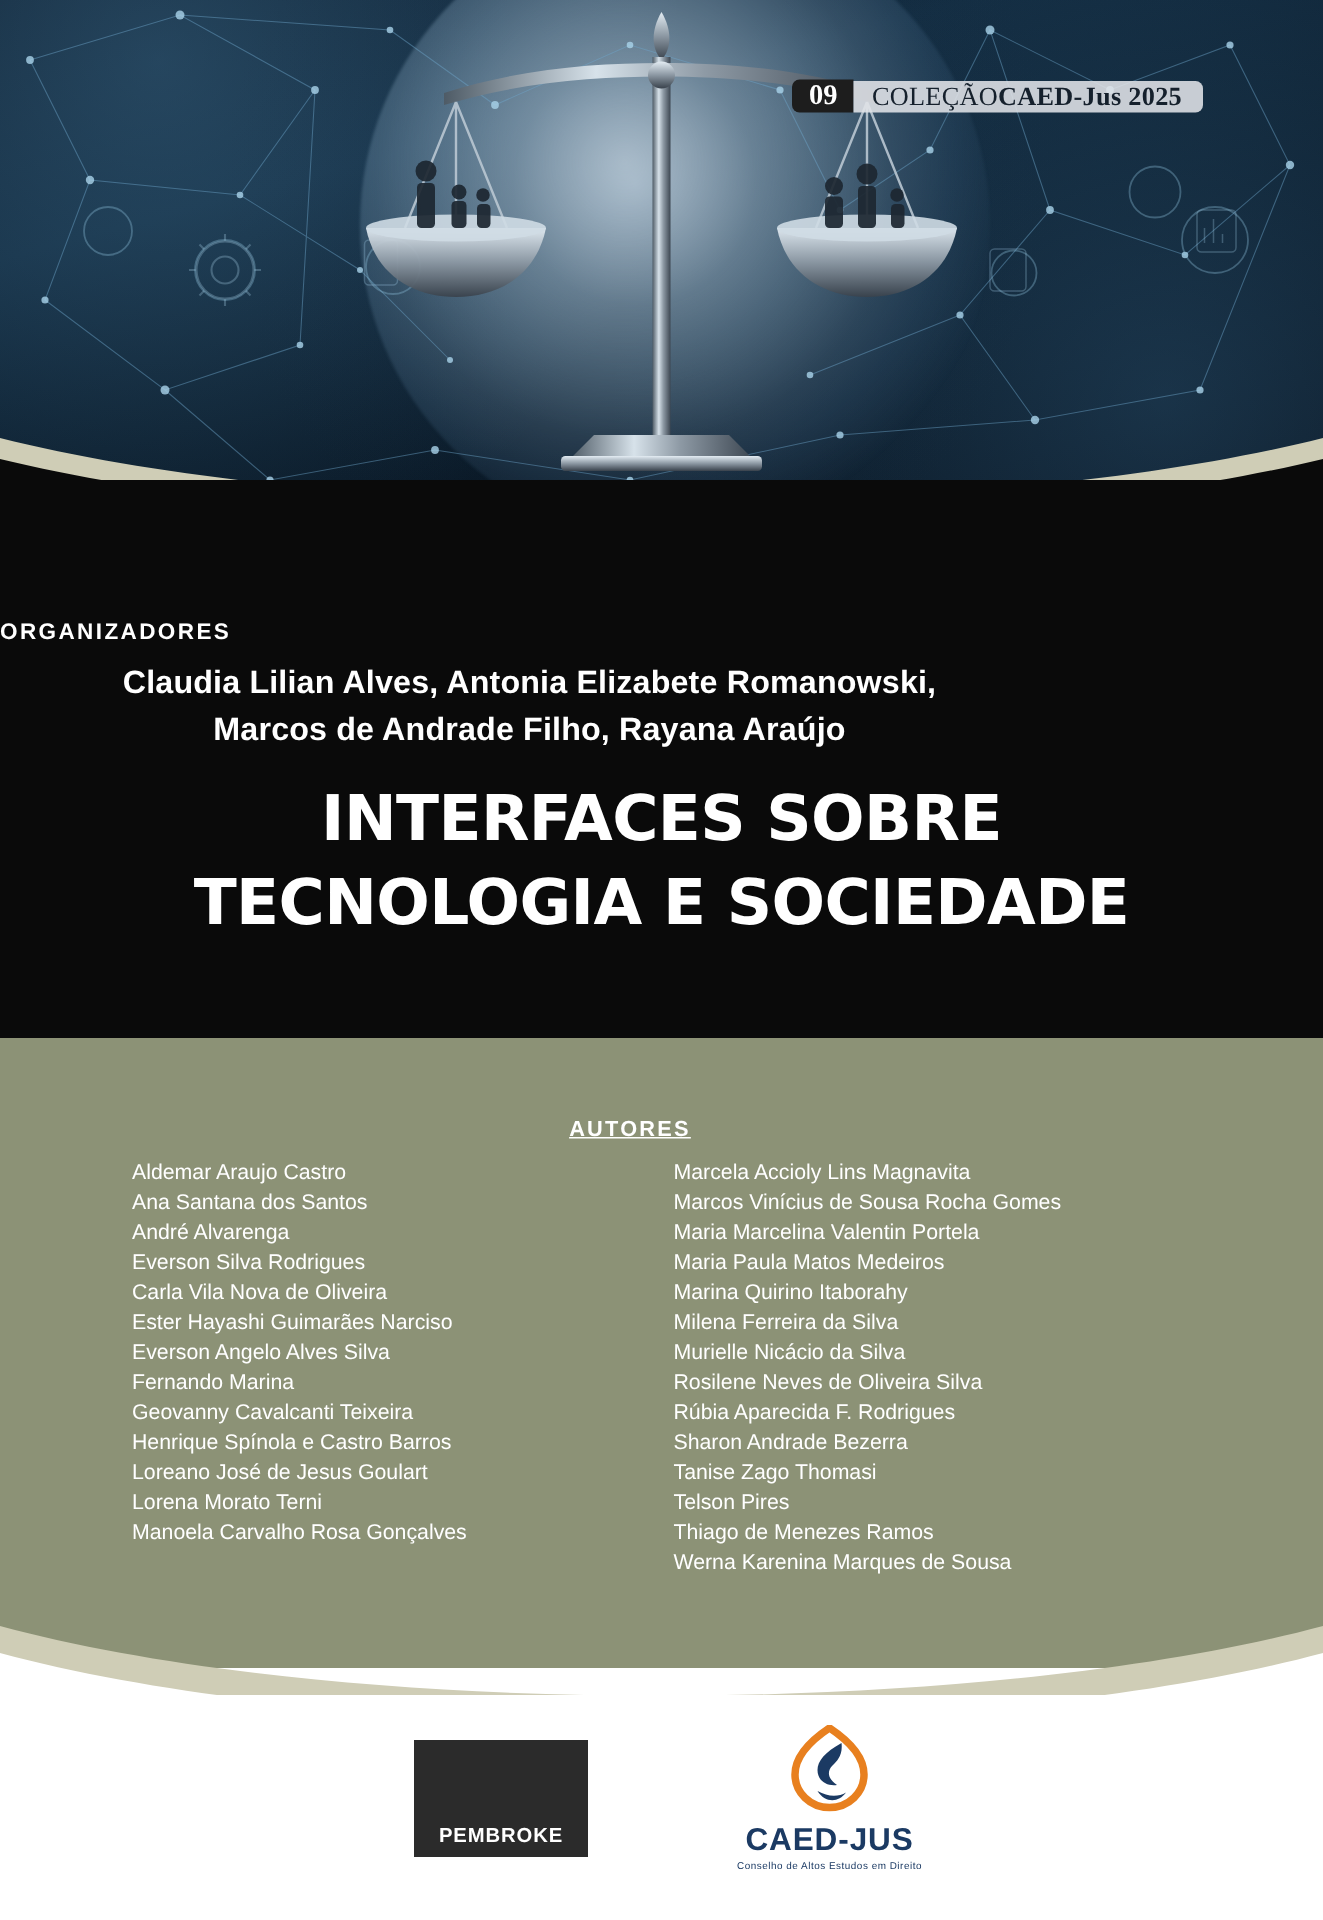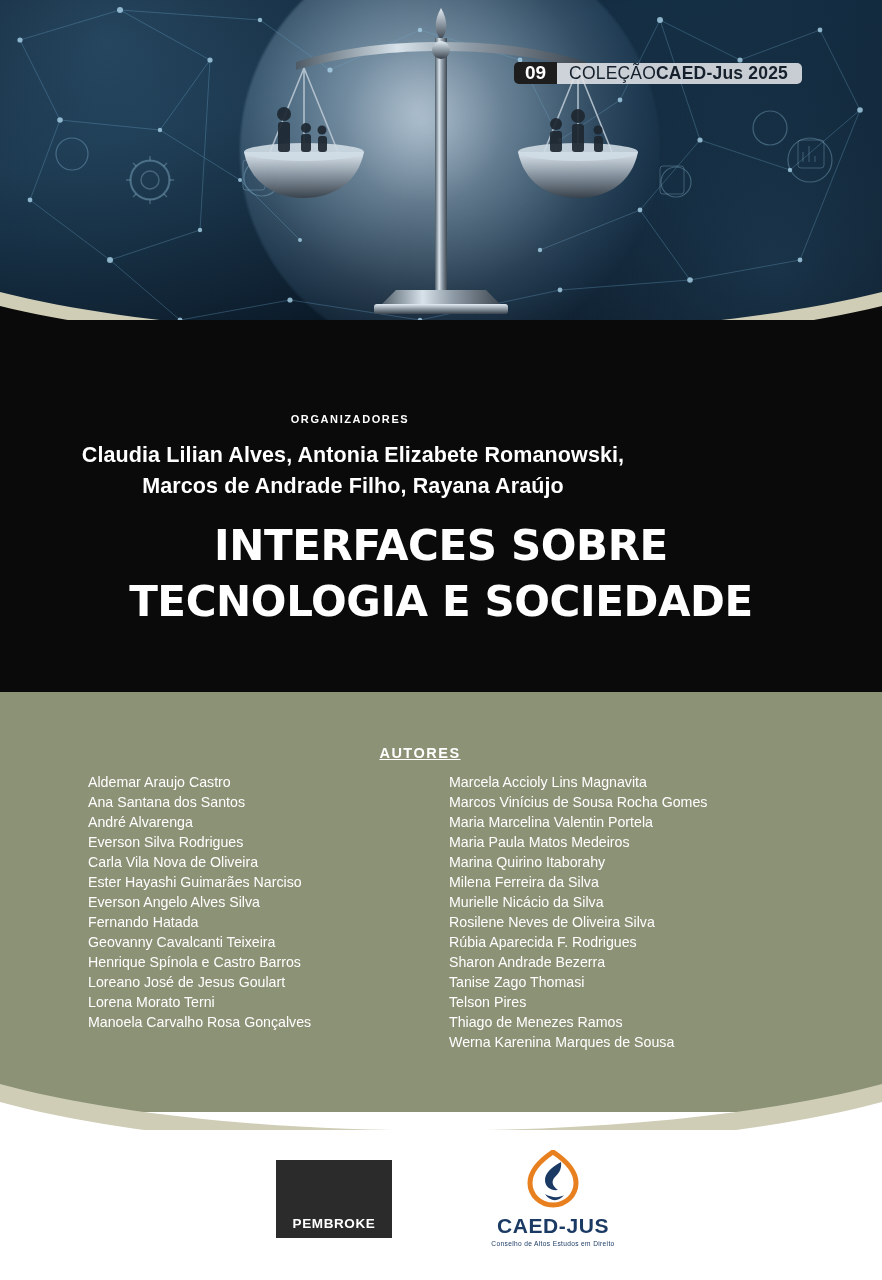--- a/index.html
+++ b/index.html
@@ -47,23 +47,23 @@
   
   .titleband {
     position: absolute;
     left: 0; top: 320px;
     width: 882px; height: 372px;
     background: #0a0a0a;
     z-index: 2;
   }
   .organizadores-label {
     position: absolute; top: 93px; left: 0; width: 700px;
-    text-align: center;
-    color: #ffffff;
-    font-size: 11px; font-weight: bold; letter-spacing: 1.6px;
+    text-align: left;
+    color: #ffffff;
+    font-size: 15px; font-weight: bold; letter-spacing: 1.6px;
   }
   .organizadores-names {
     position: absolute; top: 120px; left: 0; width: 706px;
     text-align: center;
     color: #ffffff;
     font-size: 21.5px; font-weight: bold; line-height: 31px;
     letter-spacing: 0.1px;
   }
   .book-title {
     position: absolute; top: 198px; left: 0; width: 882px;
@@ -147,22 +147,23 @@
     color: #1b3a63; font-weight: bold; font-size: 21px; letter-spacing: 0.6px;
   }
   .caed .caed-tag {
     color: #1b3a63; font-size: 6.6px; letter-spacing: 0.35px; margin-top: 2px;
   }
 
   
   .badge {
     position: absolute; right: 80px; top: 44px;
     height: 40px;
-    display: flex; align-items: flex-end;
+    display: flex; align-items: center;
     z-index: 5;
+    font-family: Liberation Serif, serif;
   }
   .badge .num {
     background: #1d1d1d;
     color: #ffffff;
     font-size: 19px; font-weight: bold;
     display: flex; align-items: center; justify-content: center;
     padding: 0 11px;
     border-radius: 5px 0 0 5px;
   }
   .badge .txt {
@@ -337,21 +338,21 @@
     <div class="autores-label">AUTORES</div>
     <div class="authors-cols">
       <div class="authors-col left">
         <div class="author-item">Aldemar Araujo Castro</div>
         <div class="author-item">Ana Santana dos Santos</div>
         <div class="author-item">André Alvarenga</div>
         <div class="author-item">Everson Silva Rodrigues</div>
         <div class="author-item">Carla Vila Nova de Oliveira</div>
         <div class="author-item">Ester Hayashi Guimarães Narciso</div>
         <div class="author-item">Everson Angelo Alves Silva</div>
-        <div class="author-item">Fernando Hatada</div>
+        <div class="author-item">Fernando Marina</div>
         <div class="author-item">Geovanny Cavalcanti Teixeira</div>
         <div class="author-item">Henrique Spínola e Castro Barros</div>
         <div class="author-item">Loreano José de Jesus Goulart</div>
         <div class="author-item">Lorena Morato Terni</div>
         <div class="author-item">Manoela Carvalho Rosa Gonçalves</div>
       </div>
       <div class="authors-col right">
         <div class="author-item">Marcela Accioly Lins Magnavita</div>
         <div class="author-item">Marcos Vinícius de Sousa Rocha Gomes</div>
         <div class="author-item">Maria Marcelina Valentin Portela</div>

